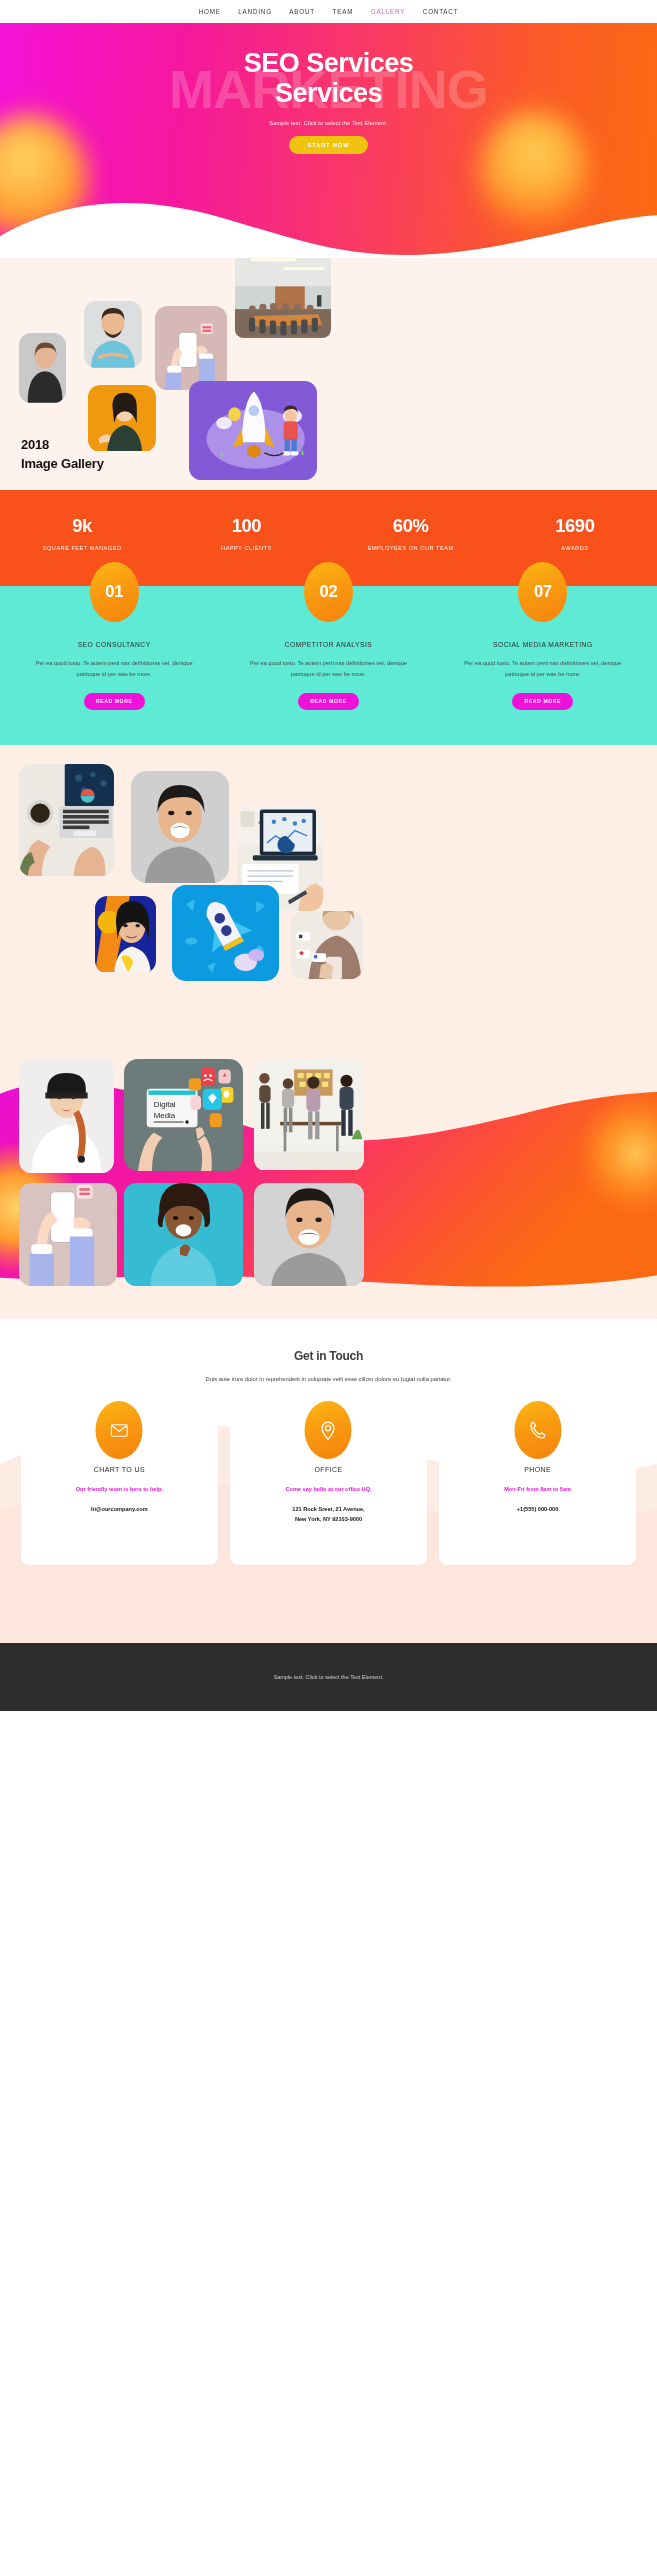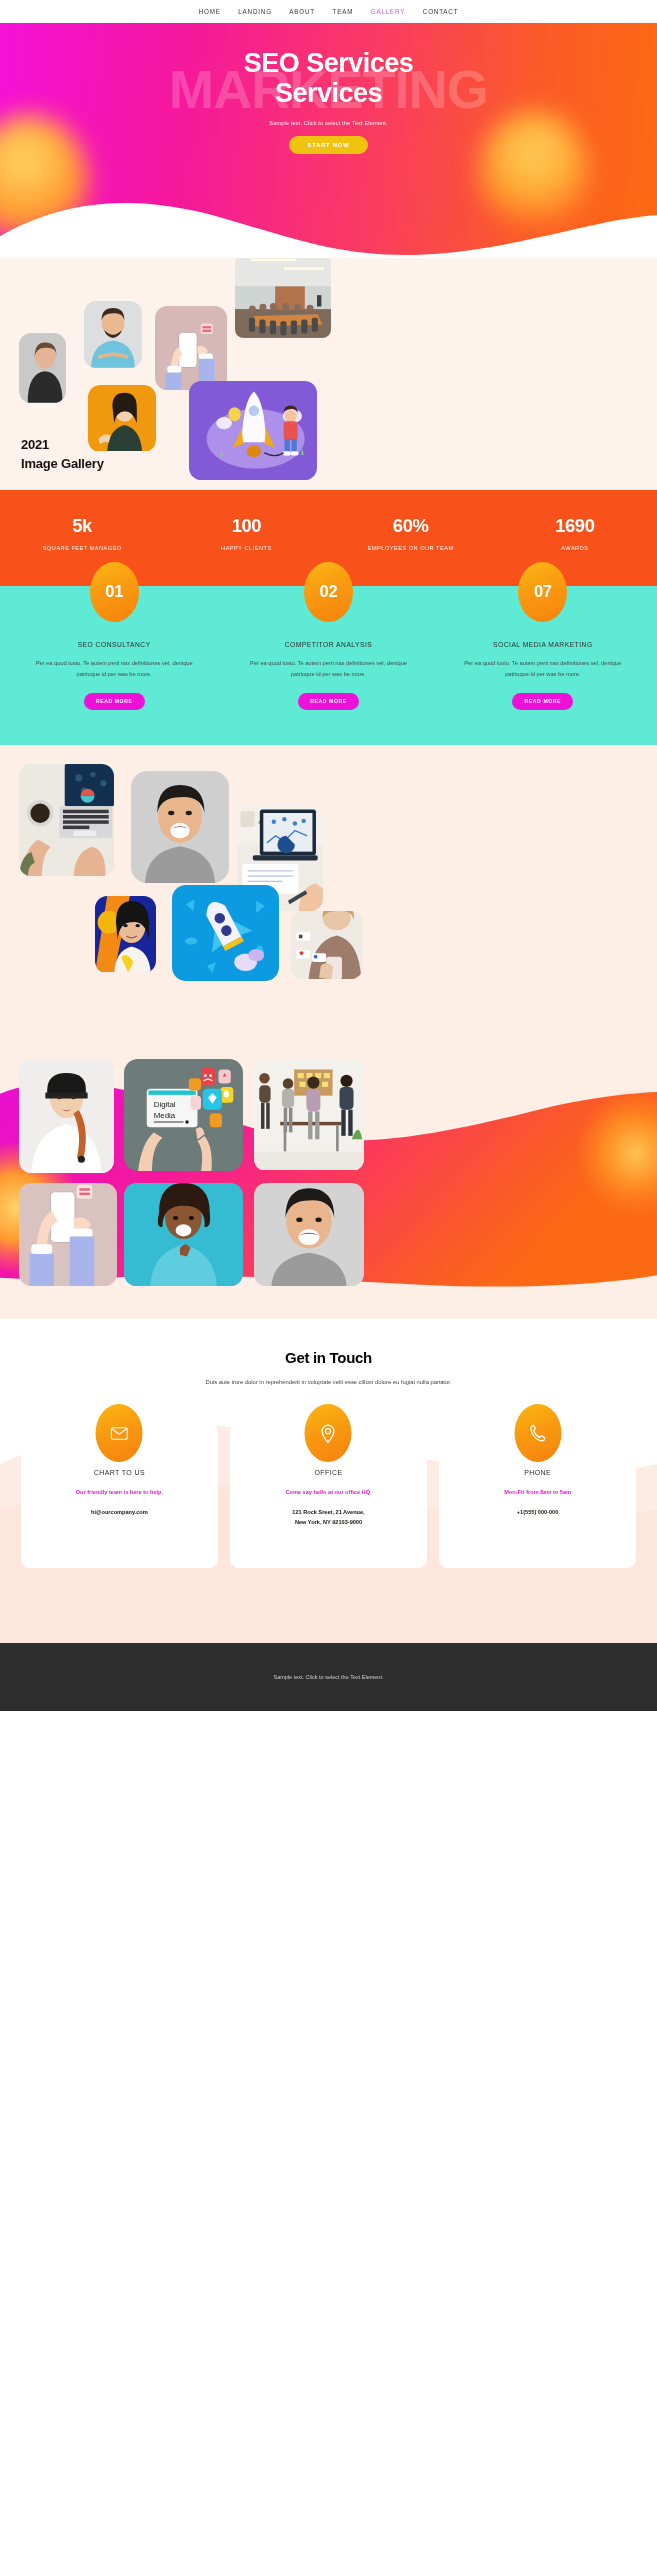--- a/index.html
+++ b/index.html
@@ -109,21 +109,21 @@
   .sec-gal2 { position:relative; height:298px; background:#fdeee6; }
 
   
   .sec-gal3 { position:relative; height:276px; background:#fdeee6; overflow:hidden; }
   .g3-bg { position:absolute; inset:0; }
 
   
   .sec-contact { position:relative; height:324px; background:#ffffff; overflow:hidden; }
   .c-waves { position:absolute; left:0; bottom:0; width:100%; height:263px; }
   .c-head { position:relative; z-index:4; text-align:center; padding-top:30px; }
-  .c-head h2 { font-size:15px; font-weight:800; color:#000000; letter-spacing:-0.3px;}
+  .c-head h2 { font-size:12px; font-weight:800; color:#404040; letter-spacing:-0.3px;}
   .c-head p { font-size:5.8px; line-height:1.95; color:#3f3f3f; margin-top:11.4px; }
   .cards { position:relative; z-index:4; display:flex; gap:12.3px; padding:35px 21px 0; }
   .card {
     flex:1; background:#fff; border-radius:8.8px; padding:30px 8.8px 19px;
     text-align:center; position:relative; min-height:145px;
   }
   .card .ico {
     position:absolute; top:-19px; left:50%; transform:translateX(-50%);
     width:47px; height:58px; border-radius:50%;
     background:linear-gradient(160deg,#fbb713 0%,#f99a10 45%,#f6820d 100%);
@@ -277,28 +277,28 @@
           <path d="M86,82 Q98,88 108,82"></path>
         </g>
         <g fill="#7fd46a">
           <path d="M36,86 l1,-7 l2,7 z"></path>
             <path d="M128,84 l1,-7 l2,7 z"></path>
         </g>
       </svg>
     </div>
 
     <div class="cap">
-      <div class="y">2021</div>
+      <div class="y">2018</div>
       <div class="t">Image Gallery</div>
     </div>
   </section>
 
   <section class="sec-stats">
     <div class="stat">
-      <div class="n">5k</div>
+      <div class="n">9k</div>
       <div class="l">SQUARE FEET MANAGED</div>
     </div>
     <div class="stat">
       <div class="n">100</div>
       <div class="l">HAPPY CLIENTS</div>
     </div>
     <div class="stat">
       <div class="n">60%</div>
       <div class="l">EMPLOYEES ON OUR TEAM</div>
     </div>

